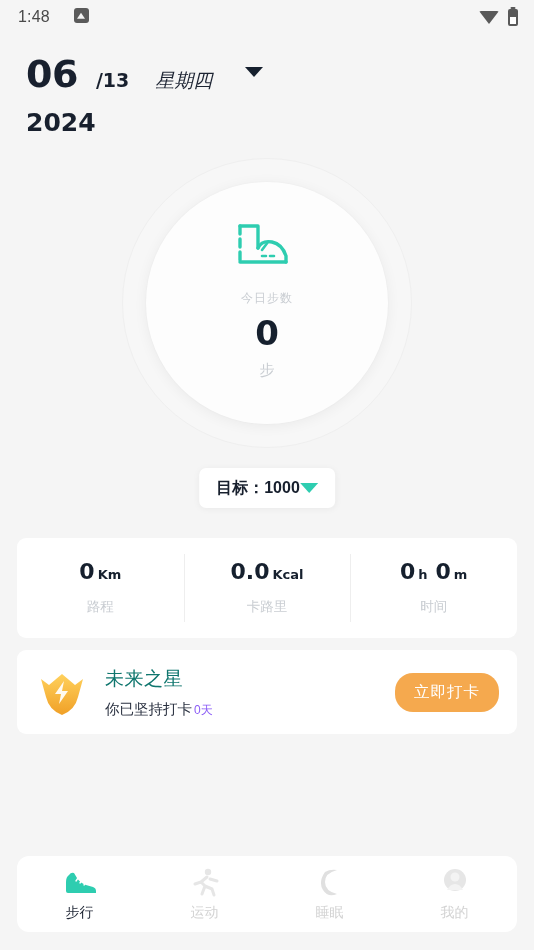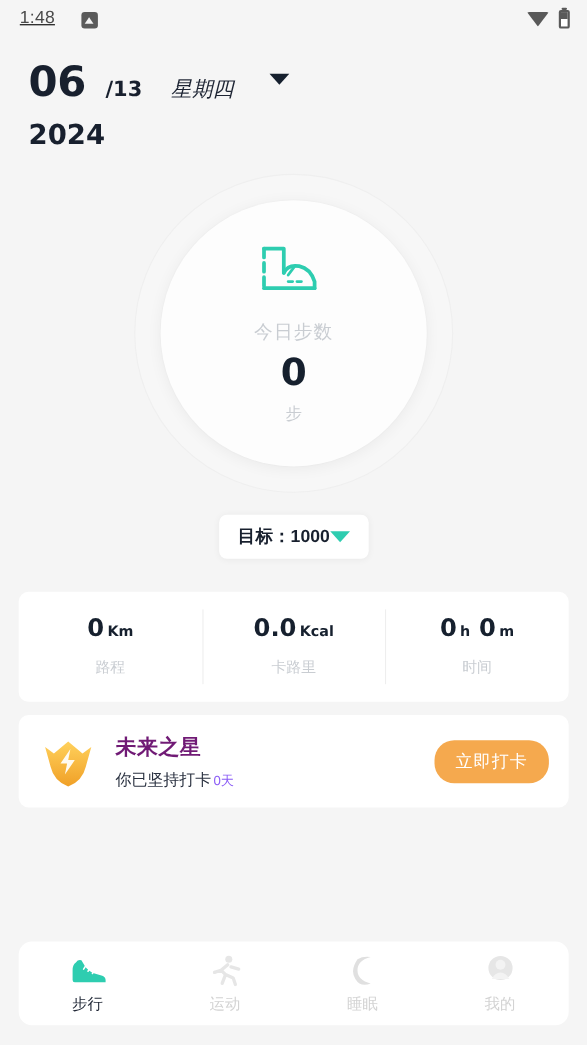--- a/index.html
+++ b/index.html
@@ -22,21 +22,21 @@
   
   .statusbar {
     position: absolute;
     top: 0; left: 0; right: 0;
     height: 34px;
     display: flex;
     align-items: center;
     justify-content: space-between;
     padding: 0 16px 0 18px;
   }
-  .sb-left { display: flex; align-items: flex-end; gap: 24px; text-decoration: underline; }
+  .sb-left { display: flex; align-items: flex-start; gap: 24px; }
   .sb-time {
     font-size: 16px;
     color: #4a4a4a;
     font-weight: 400;
     letter-spacing: .2px;
   }
   .sb-appicon {
     width: 15px; height: 15px;
     background: #5a5a5a;
     border-radius: 3px;
@@ -151,21 +151,21 @@
     background: #fdfdfd;
     box-shadow: 0 2px 14px rgba(0,0,0,.055), 0 0 0 1px rgba(0,0,0,.012);
     display: flex;
     flex-direction: column;
     align-items: center;
     justify-content: flex-start;
     padding-top: 34px;
   }
   .boot-ic { width: 74px; height: 58px; display: block; }
   .steps-label {
-    font-size: 17px;
+    font-size: 12px;
     color: #c9cdd2;
     margin-top: 16px;
     letter-spacing: 1px;
   }
   .steps-num {
     font-size: 34px;
     font-weight: 800;
     color: #16202e;
     margin-top: 9px;
     line-height: 1;
@@ -264,22 +264,22 @@
     background: #ffffff;
     border-radius: 9px;
     display: flex;
     align-items: center;
     padding: 0 18px 0 20px;
   }
   .badge-ic { width: 50px; height: 50px; flex: none; }
   .ci-texts { margin-left: 18px; flex: 1; }
   .ci-title {
     font-size: 19px;
-    font-weight: 700;
-    color: #701a75;
+    font-weight: 400;
+    color: #0f766e;
     letter-spacing: .5px;
   }
   .ci-sub {
     font-size: 14.5px;
     color: #2a3140;
     margin-top: 8px;
   }
   .ci-days {
     color: #8b5cf6;
     font-weight: 400;

